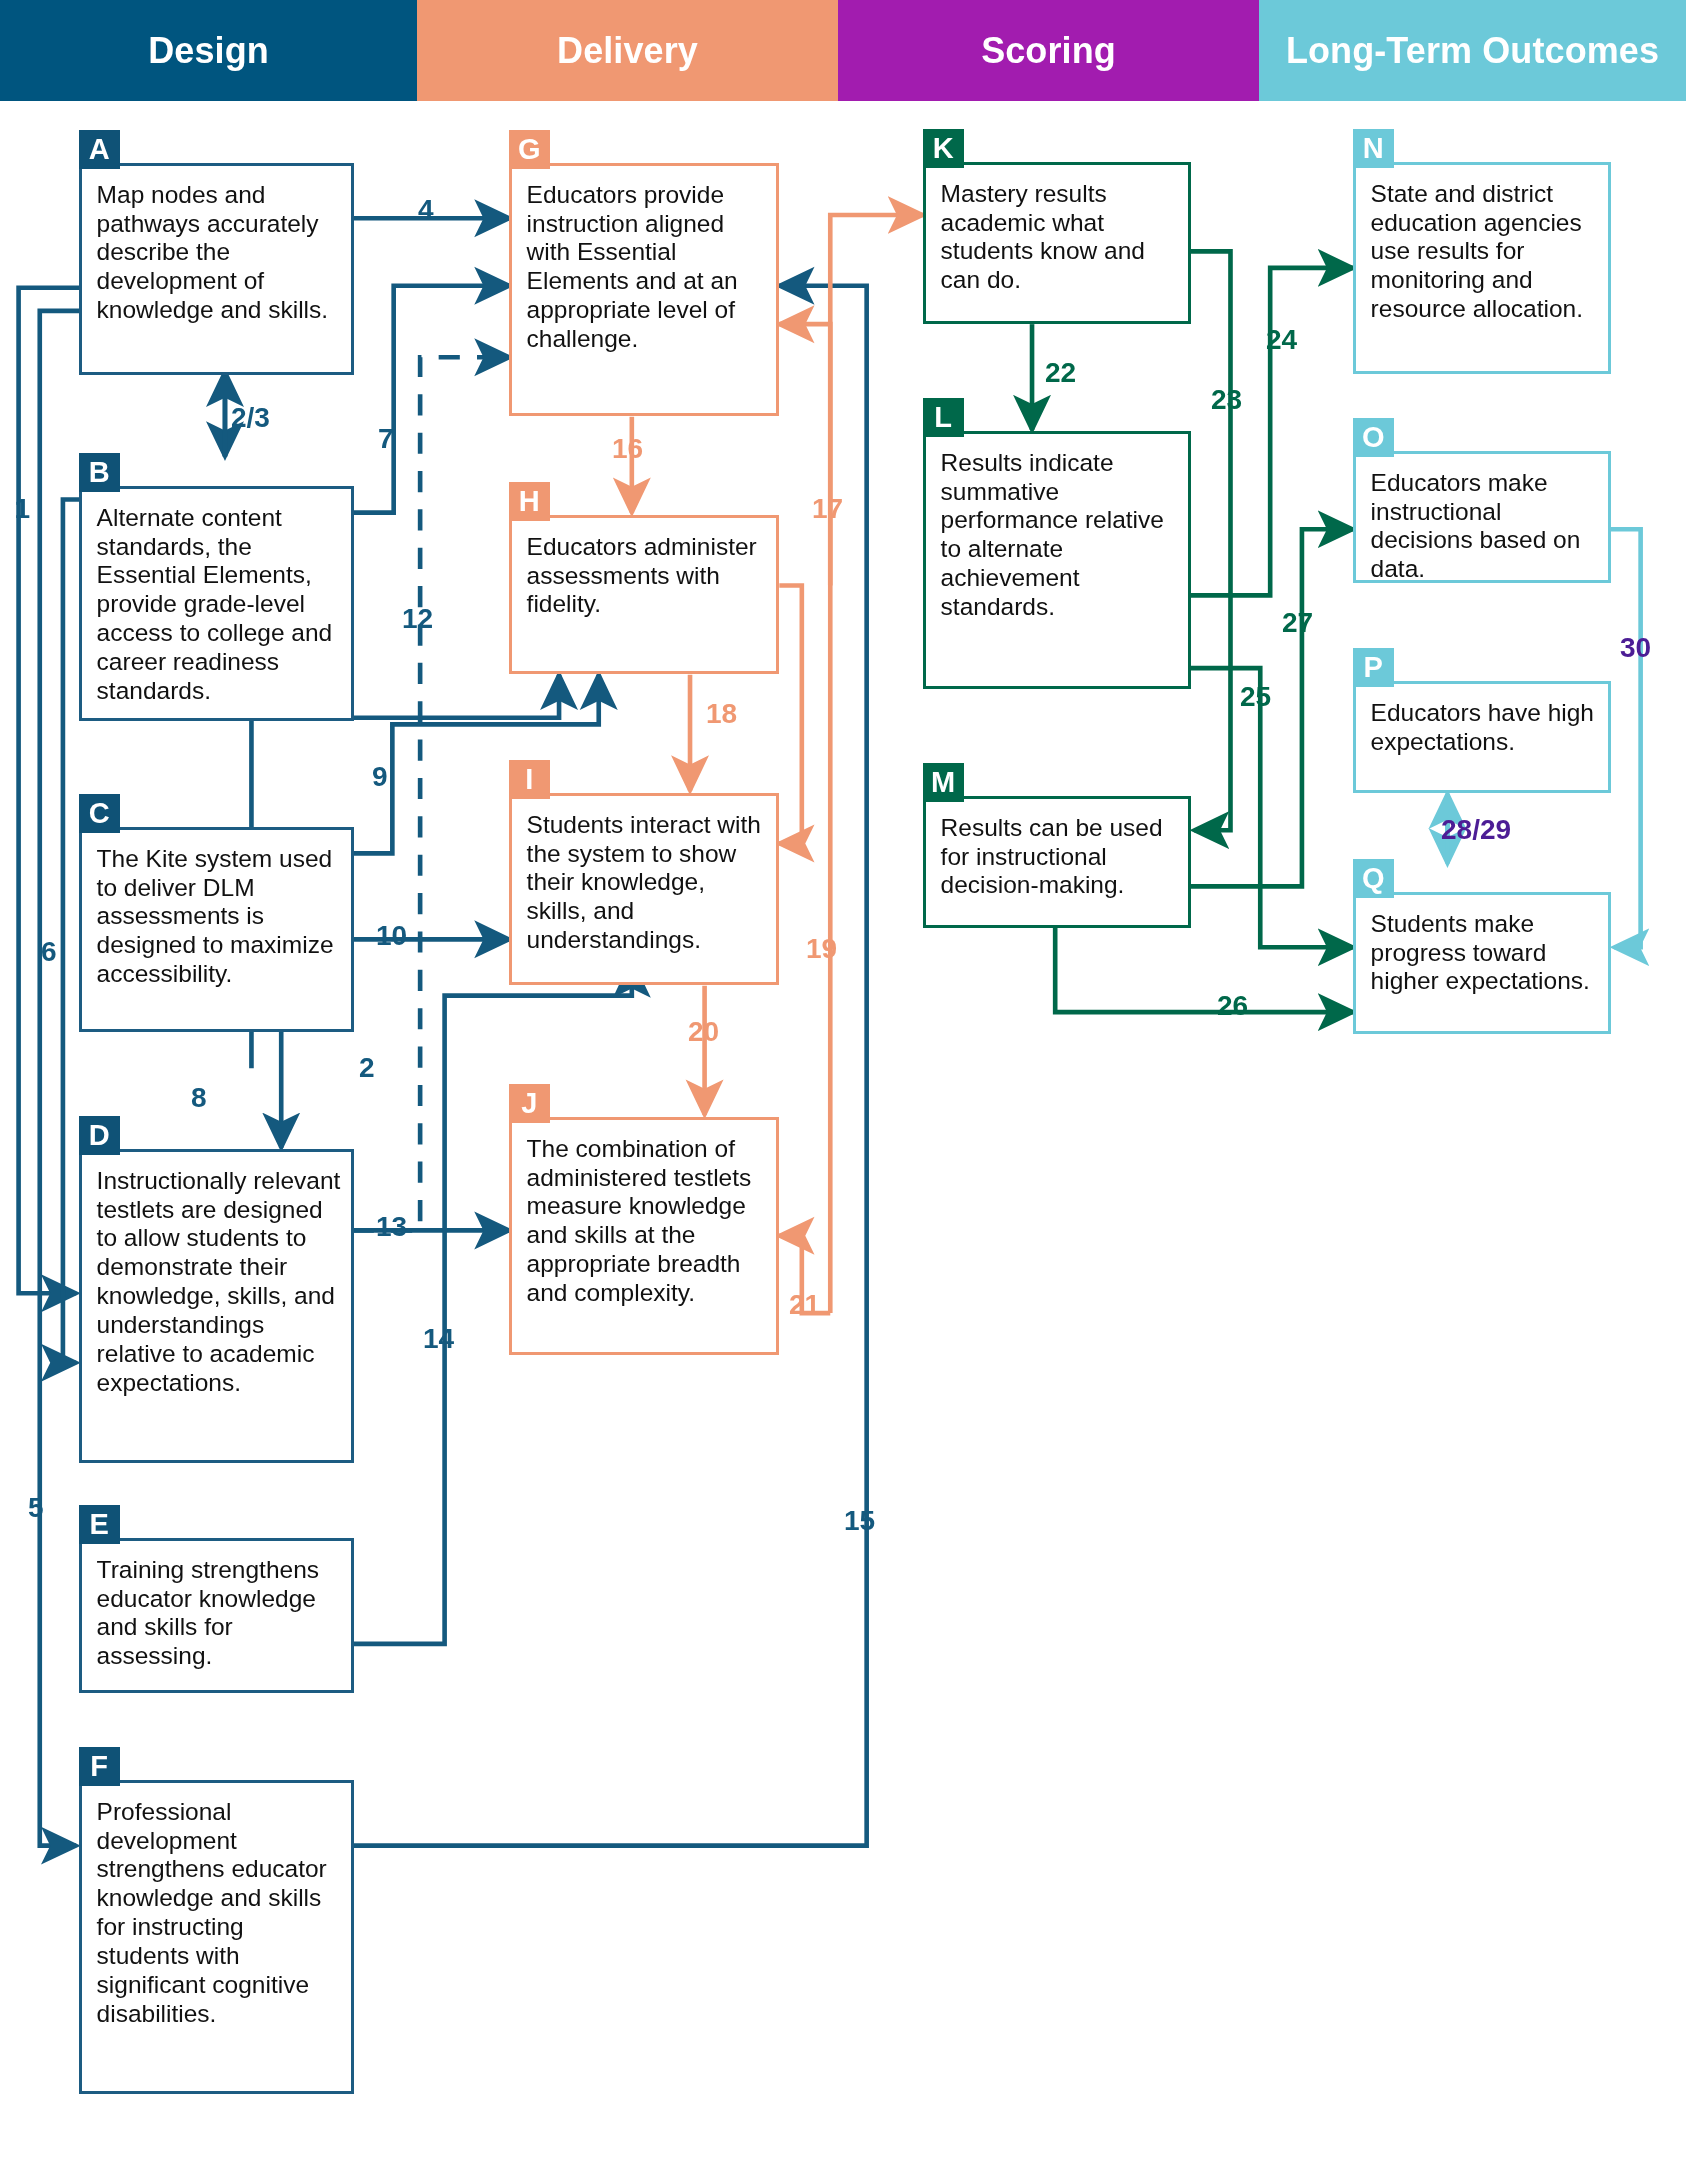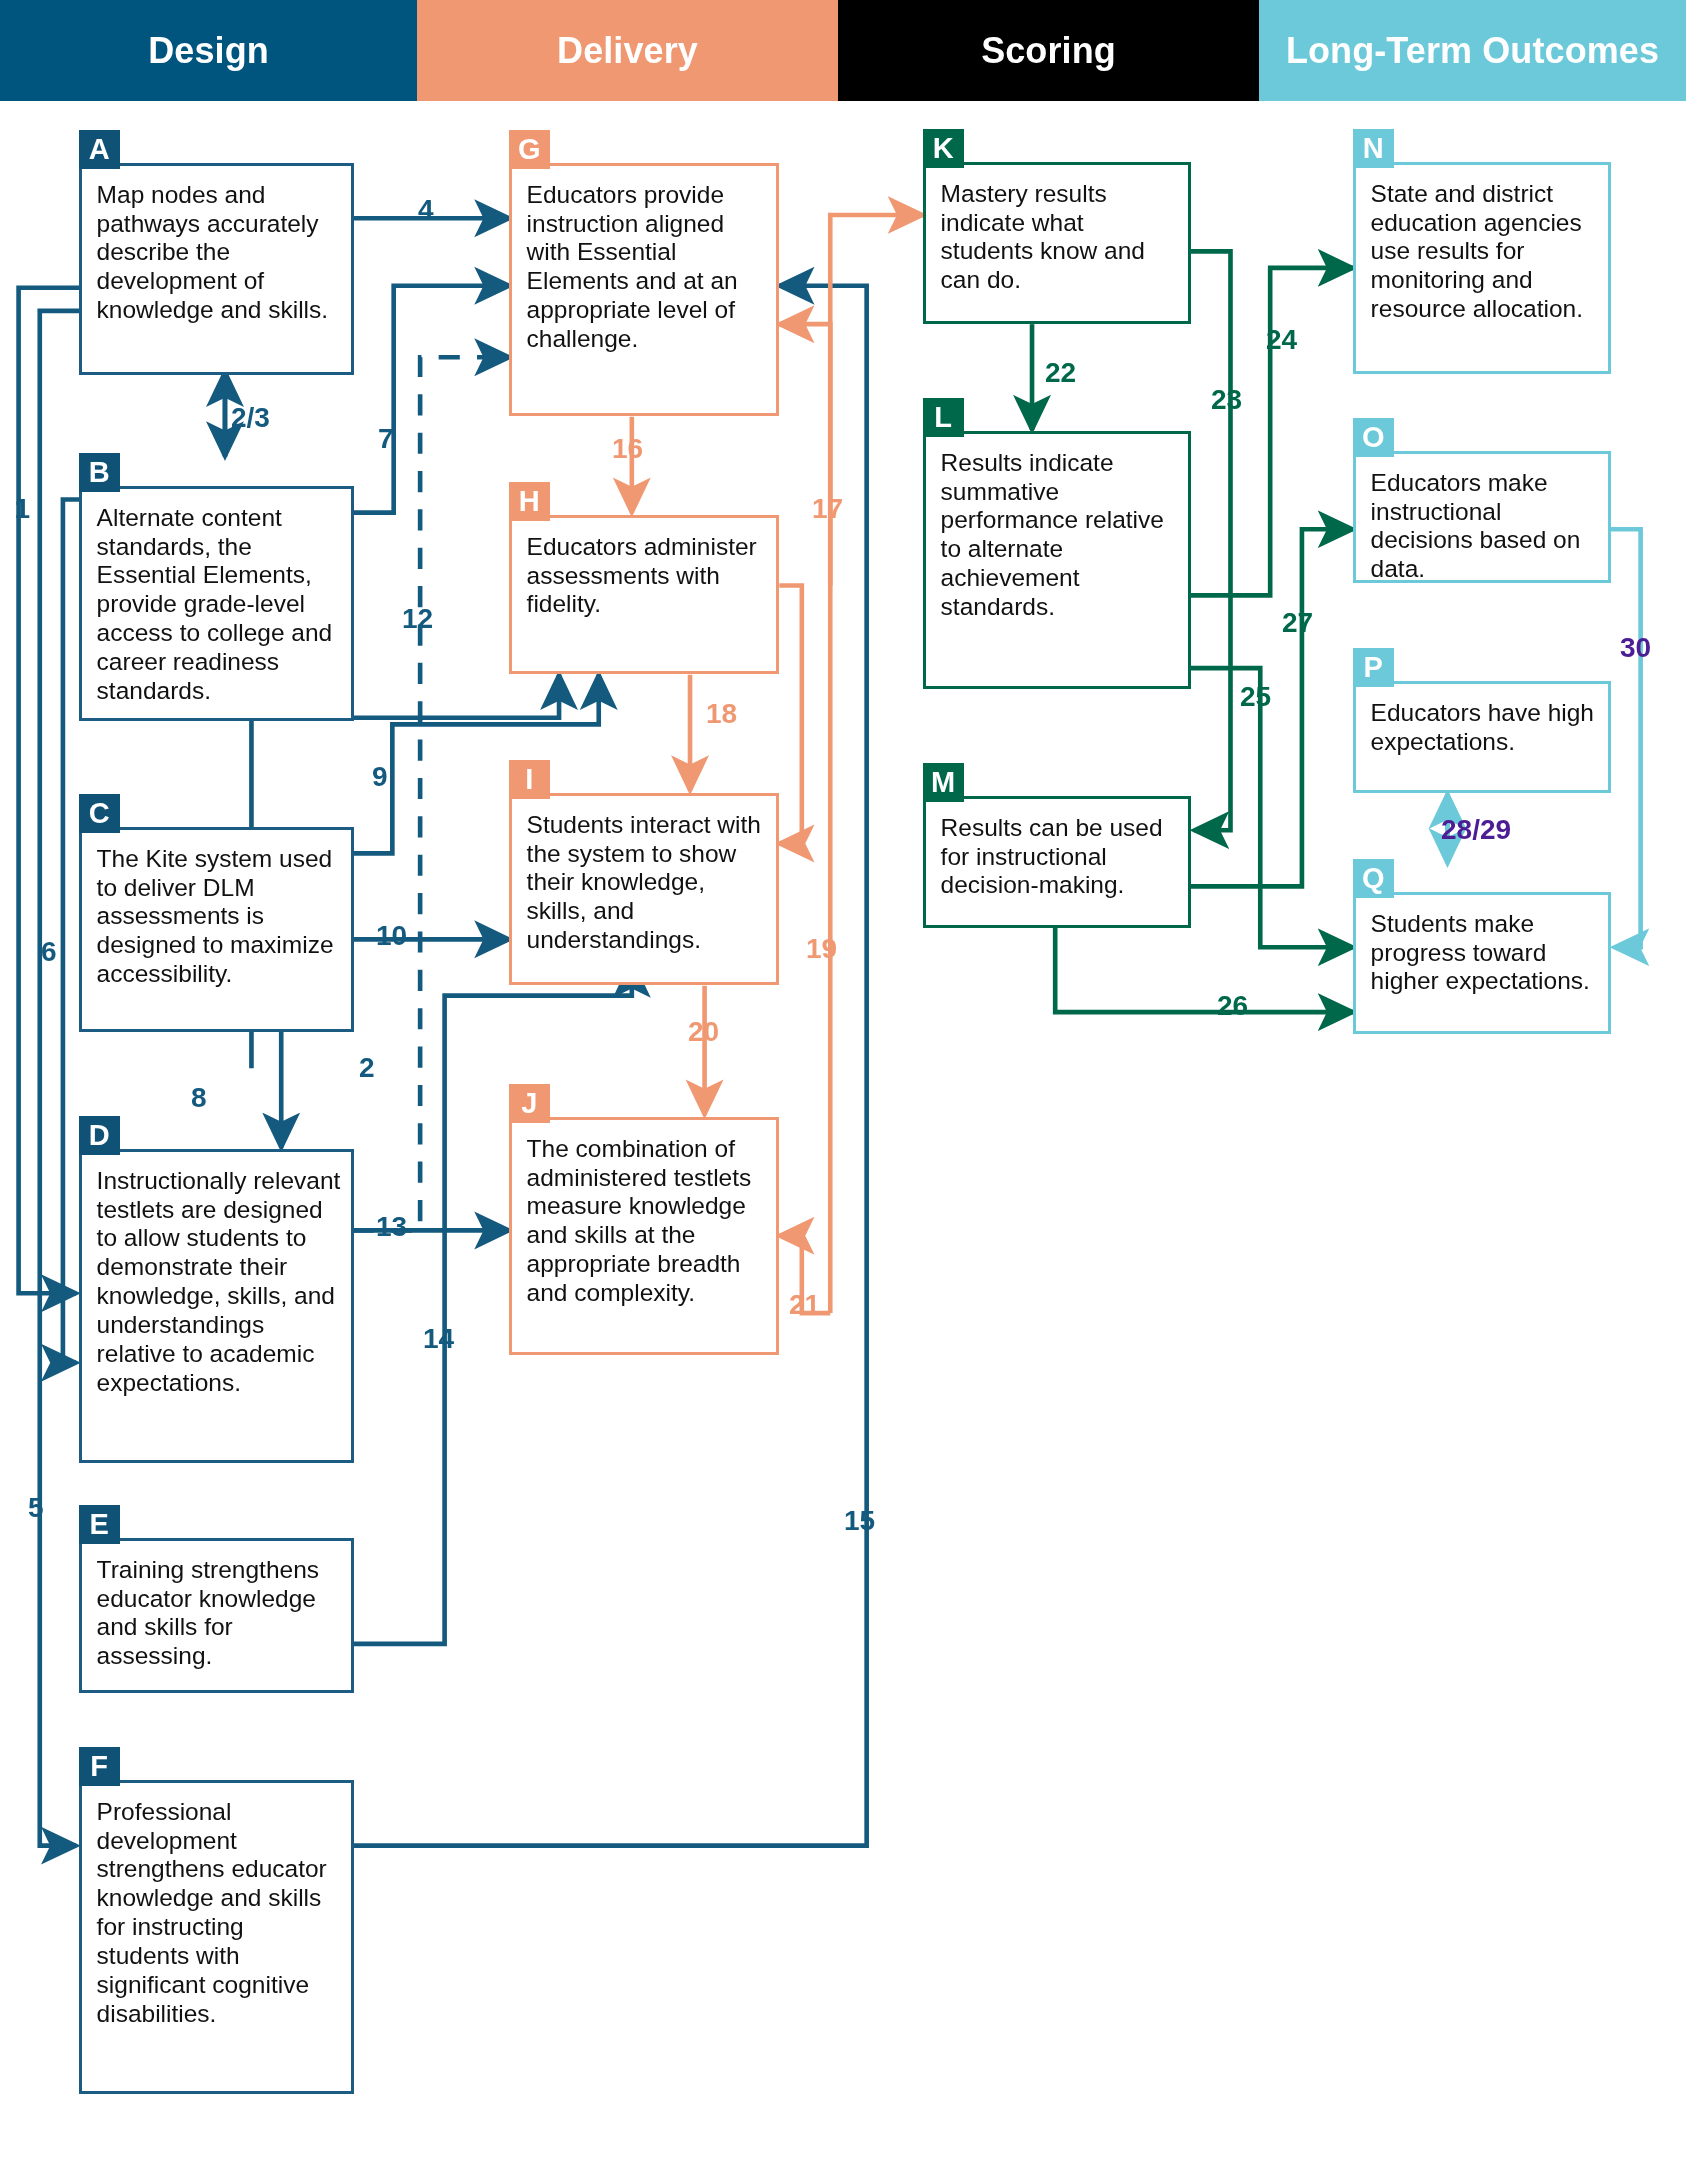--- a/index.html
+++ b/index.html
@@ -7,21 +7,21 @@
 
   #stage{position:absolute;left:0;top:0;width:1687px;height:2183px;}
 
   
   .header-band{position:absolute;left:0;top:0;width:1687px;height:101px;display:flex;}
   .hdr{display:flex;align-items:center;justify-content:center;color:#ffffff;
        font-weight:700;font-size:36px;letter-spacing:0.1px;
        font-family:"Liberation Sans",sans-serif;}
   .hdr.design{width:417px;background:#00557F;}
   .hdr.delivery{width:421px;background:#F09872;}
-  .hdr.scoring{width:421px;background:#000000;}
+  .hdr.scoring{width:421px;background:#a21caf;}
   .hdr.outcomes{width:427px;background:#6CC9D9;text-align:center;}
 
   
   #wires{position:absolute;left:0;top:0;width:1687px;height:2183px;pointer-events:none;}
 
   
   .box{position:absolute;box-sizing:border-box;background:#ffffff;border-style:solid;border-width:3.3px;}
   .box .body{padding:14.6px 10.6px 6.6px 14.6px;font-size:24.5px;line-height:1.18;color:#111111;
              font-family:"Liberation Sans",sans-serif;}
   .tag{position:absolute;left:-3.3px;top:-36px;width:41px;height:39px;
@@ -221,21 +221,21 @@
     <div class="body">Students interact with the system to show their knowledge, skills, and understandings.</div>
   </div>
 
   <div class="box c-orange" style="left:509px;top:1117px;width:270px;height:238px;">
     <div class="tag">J</div>
     <div class="body">The combination of administered testlets measure knowledge and skills at the appropriate breadth and complexity.</div>
   </div>
 
   <div class="box c-green" style="left:923px;top:162px;width:268px;height:162px;">
     <div class="tag">K</div>
-    <div class="body">Mastery results indicate what students know and can do.</div>
+    <div class="body">Mastery results academic what students know and can do.</div>
   </div>
 
   <div class="box c-green" style="left:923px;top:431px;width:268px;height:258px;">
     <div class="tag">L</div>
     <div class="body">Results indicate summative performance relative to alternate achievement standards.</div>
   </div>
 
   <div class="box c-green" style="left:923px;top:796px;width:268px;height:132px;">
     <div class="tag">M</div>
     <div class="body">Results can be used for instructional decision-making.</div>

